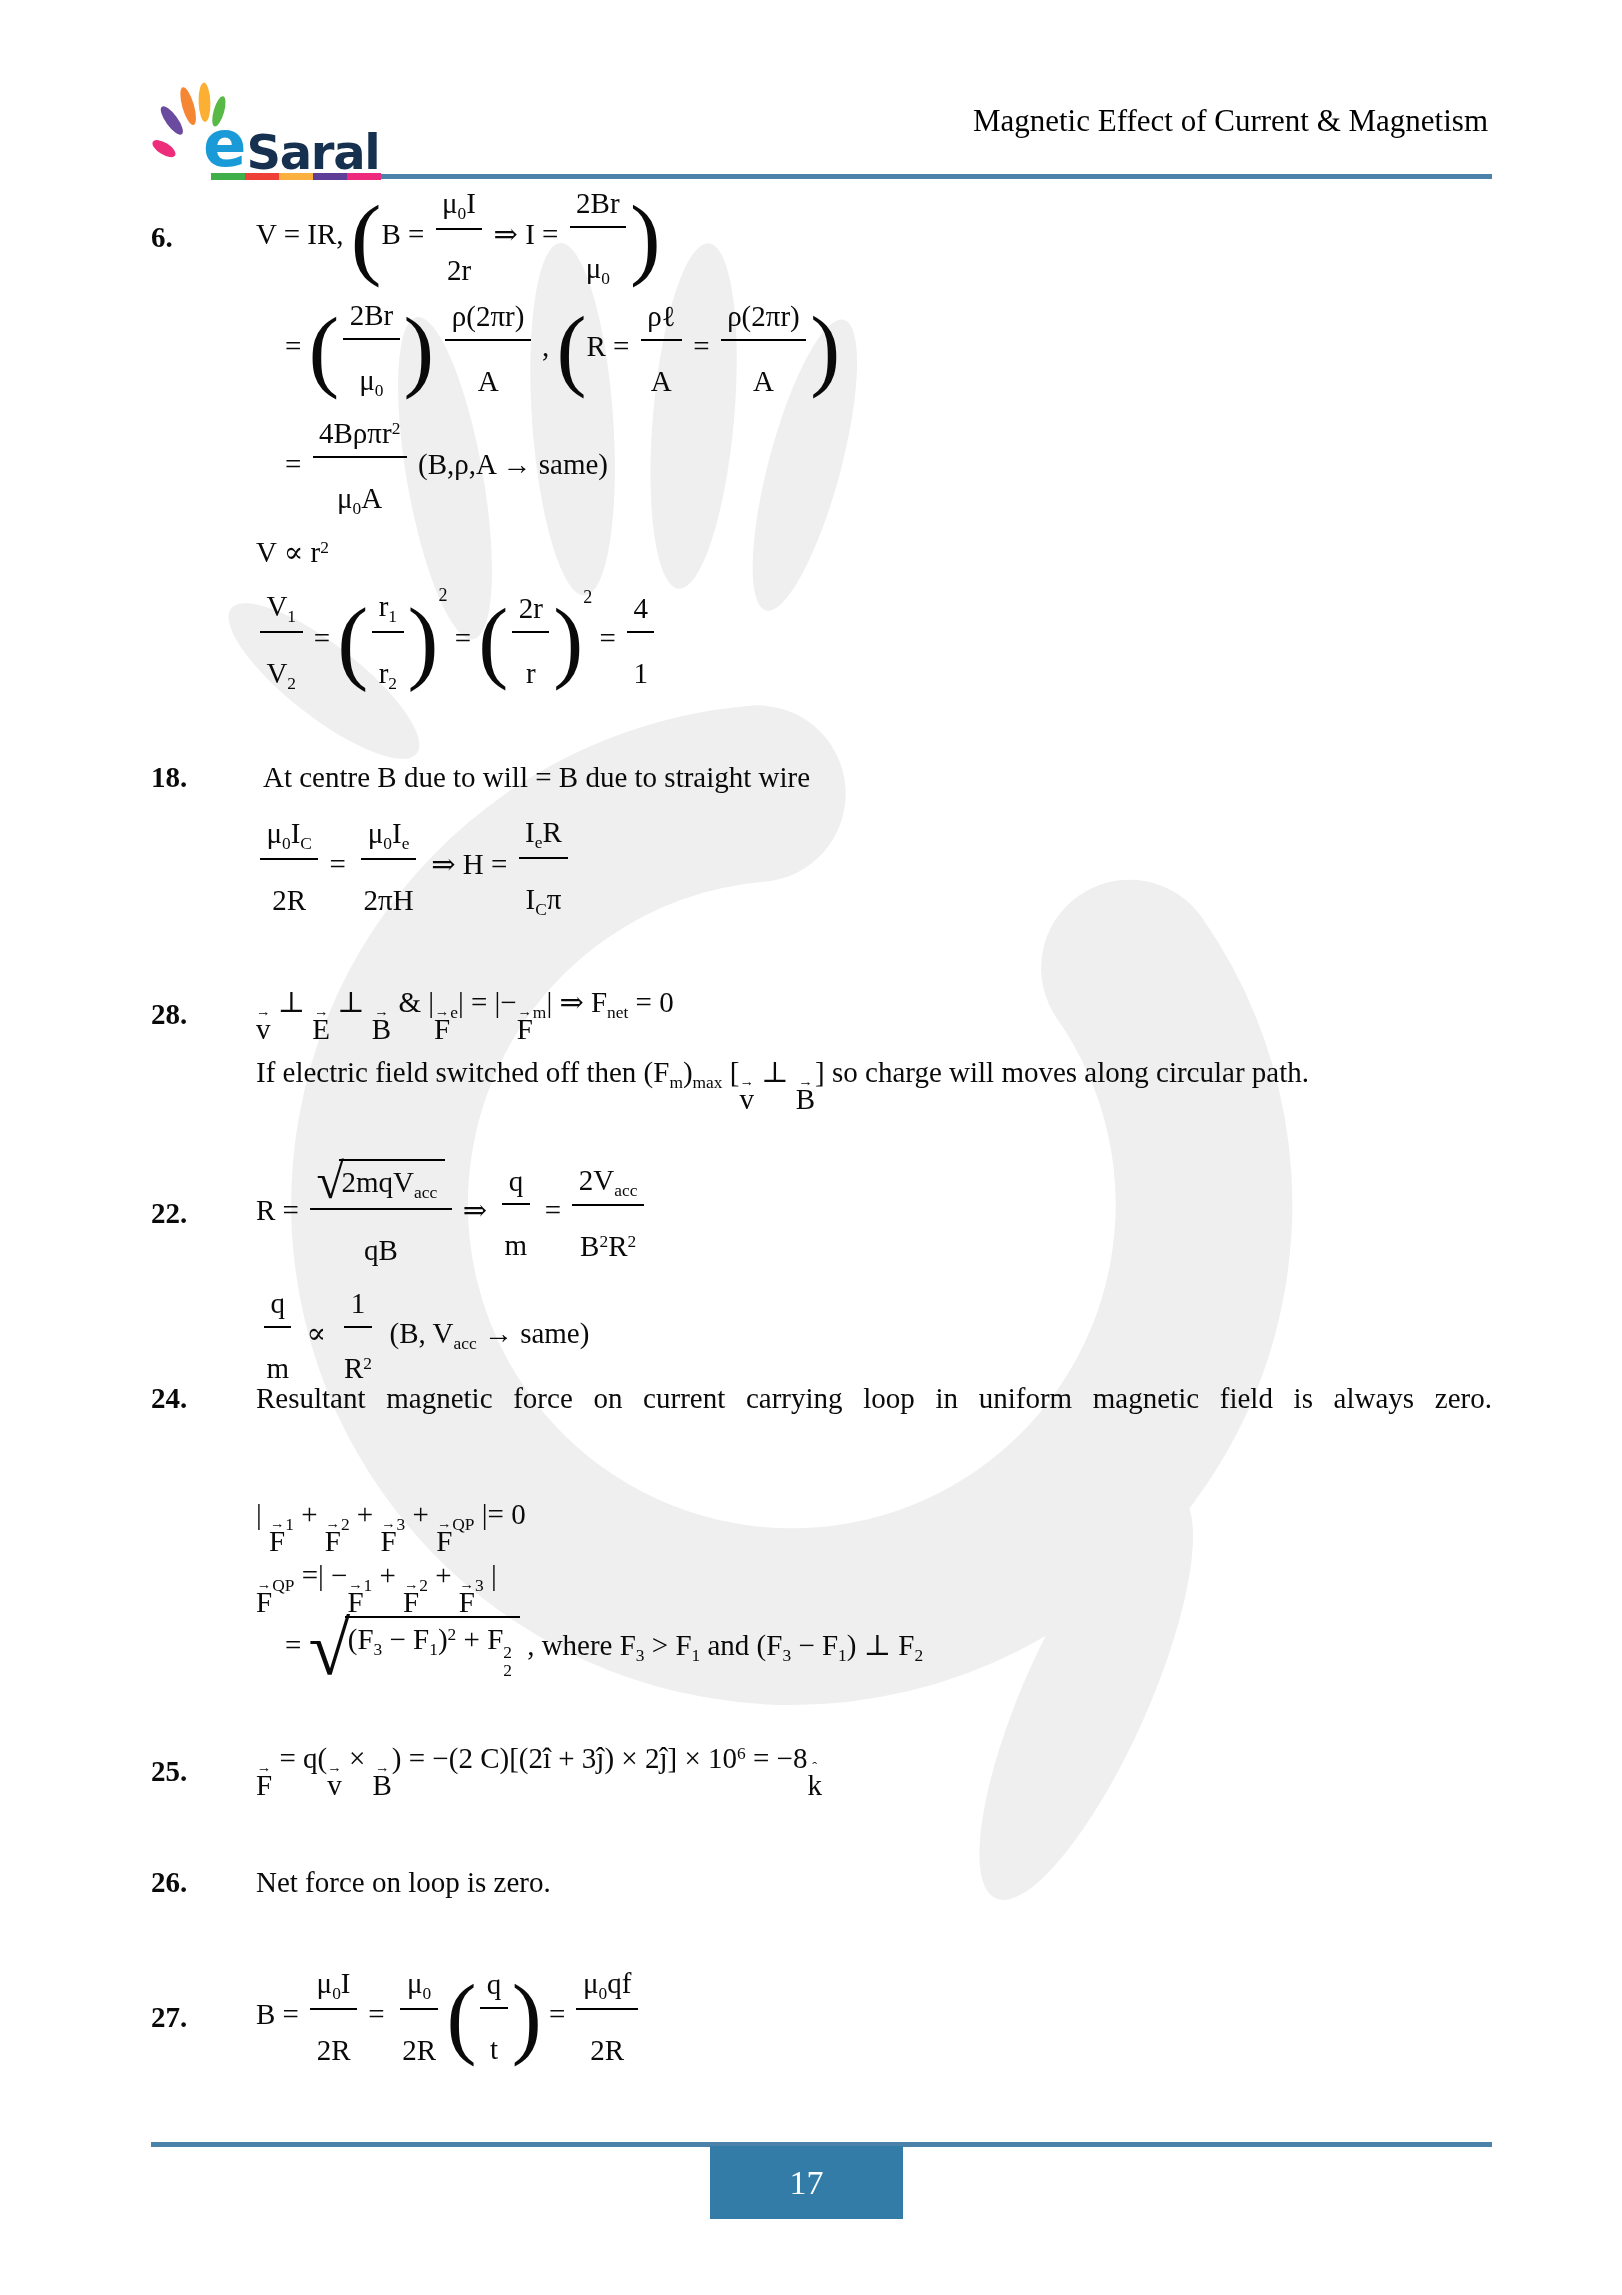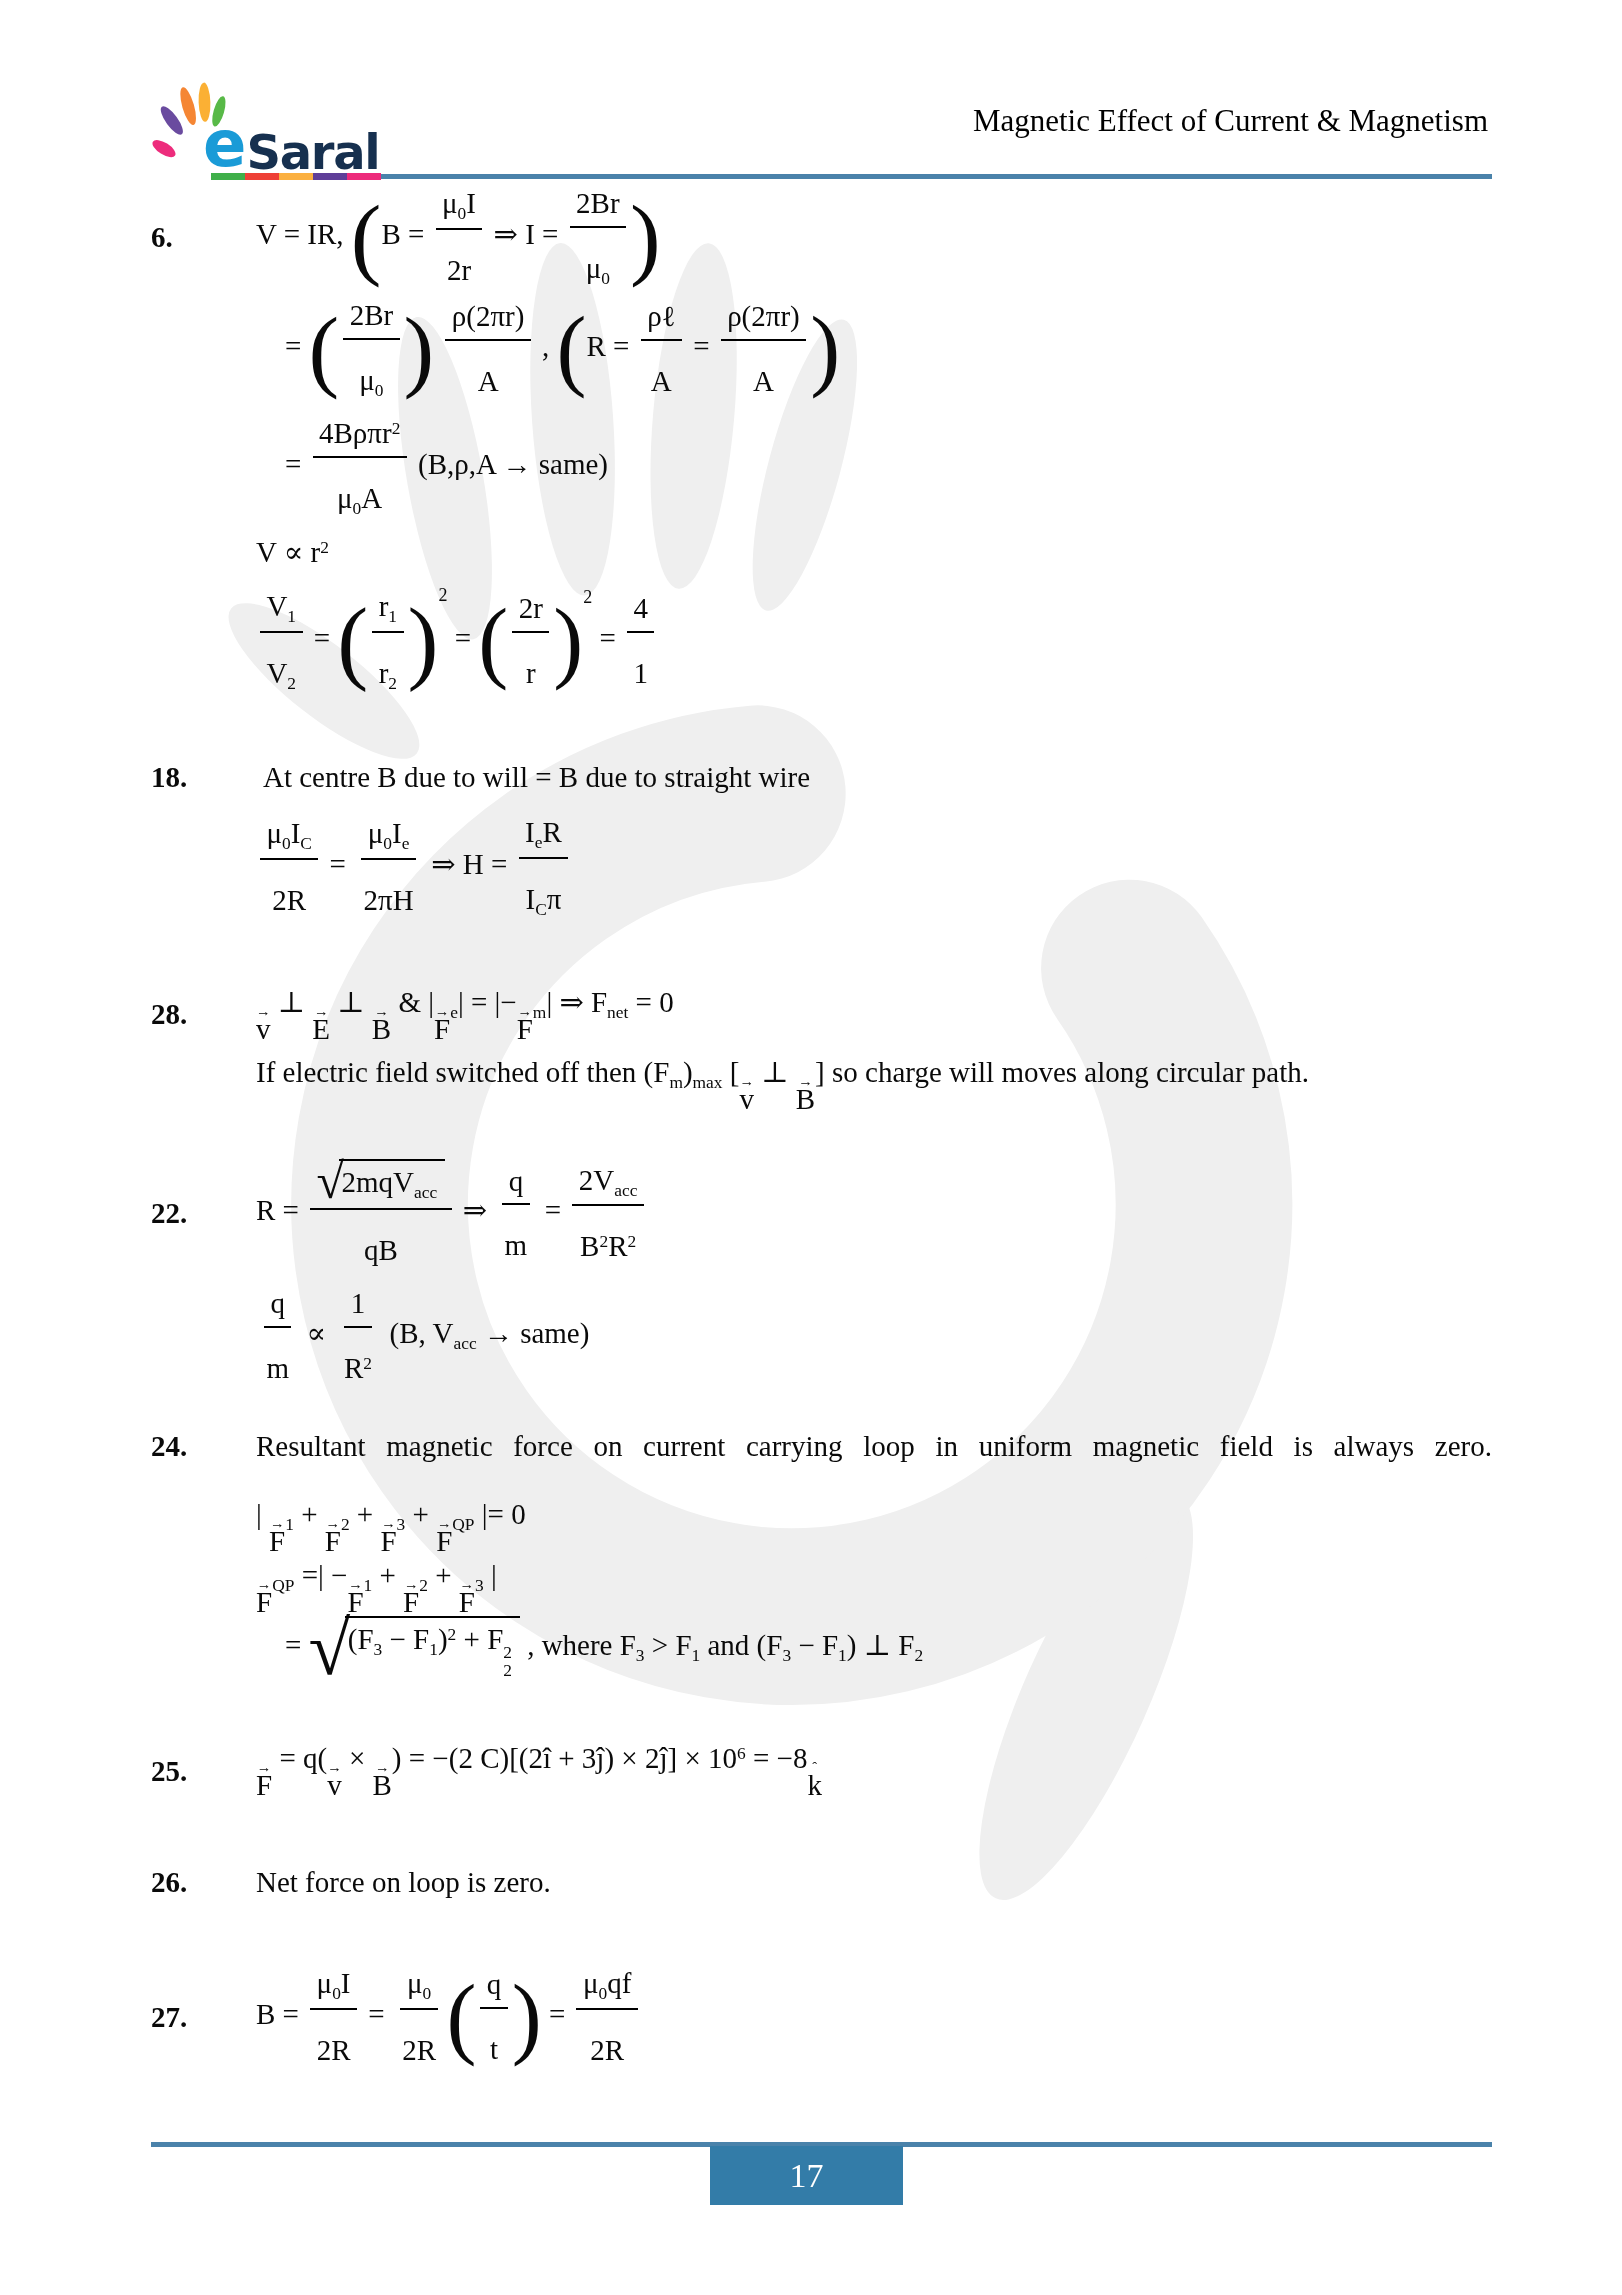--- a/index.html
+++ b/index.html
@@ -46,21 +46,21 @@
   .sc{display:inline-block;border-top:2.6px solid #000;padding:5.2px 7.9px 1.3px 2.6px;margin-left:-5.2px;}
   sub.s{font-size:.6em;vertical-align:-.35em;line-height:1;}
   sup.s{font-size:.6em;vertical-align:.5em;line-height:1;}
   .ss{display:inline-flex;flex-direction:column;align-items:flex-start;font-size:.6em;
       vertical-align:-.5em;line-height:1.05;}
   .vec{display:inline-flex;flex-direction:column;align-items:center;vertical-align:-0.12em;line-height:1;}
   .vec .va{font-size:.5em;line-height:.55;transform:translateY(.08em);}
   .vec .vl{line-height:1;}
   
   #footer-divider{position:absolute;left:151px;right:130px;top:2142px;height:4.6px;background:var(--divider);z-index:2;}
-  #page-badge{position:absolute;left:710px;top:2146px;width:193px;height:59px;background:var(--accent);
+  #page-badge{position:absolute;left:710px;top:2146px;width:193px;height:73px;background:var(--accent);
       display:flex;align-items:center;justify-content:center;color:#fff;font-size:34px;z-index:3;}
 </style>
 </head>
 <body>
 
 <div id="page">
 
   <svg id="wm" width="1145" height="1734" viewBox="0 0 1750 2650">
     <g fill="var(--wm)">
       <ellipse cx="350" cy="370" rx="58" ry="250" transform="rotate(-10 350 370)"></ellipse>
@@ -235,21 +235,21 @@
       <div class="row" style="top: 1286px;">
         <span class="numcol"></span>
         <span class="content"><span class="frac">
             <span class="num"><span>q</span></span>
             <span class="den"><span>m</span></span>
           </span><span> ∝ </span><span class="frac">
             <span class="num"><span>1</span></span>
             <span class="den"><span>R<sup class="s">2</sup></span></span>
           </span><span> (B, V<sub class="s">acc</sub></span><span> → same)</span></span>
       </div>
-      <div class="row just" style="top: 1430px;">
+      <div class="row just" style="top: 1382px;">
         <span class="numcol">24.</span>
         <span class="content"><span>Resultant magnetic force on current carrying loop in uniform magnetic field is always zero.</span></span>
       </div>
       <div class="row" style="top: 1498px;">
         <span class="numcol"></span>
         <span class="content"><span>| </span><span class="vec">
             <span class="va">→</span>
             <span class="vl">F</span>
           </span><sub class="s">1</sub><span> + </span><span class="vec">
             <span class="va">→</span>

